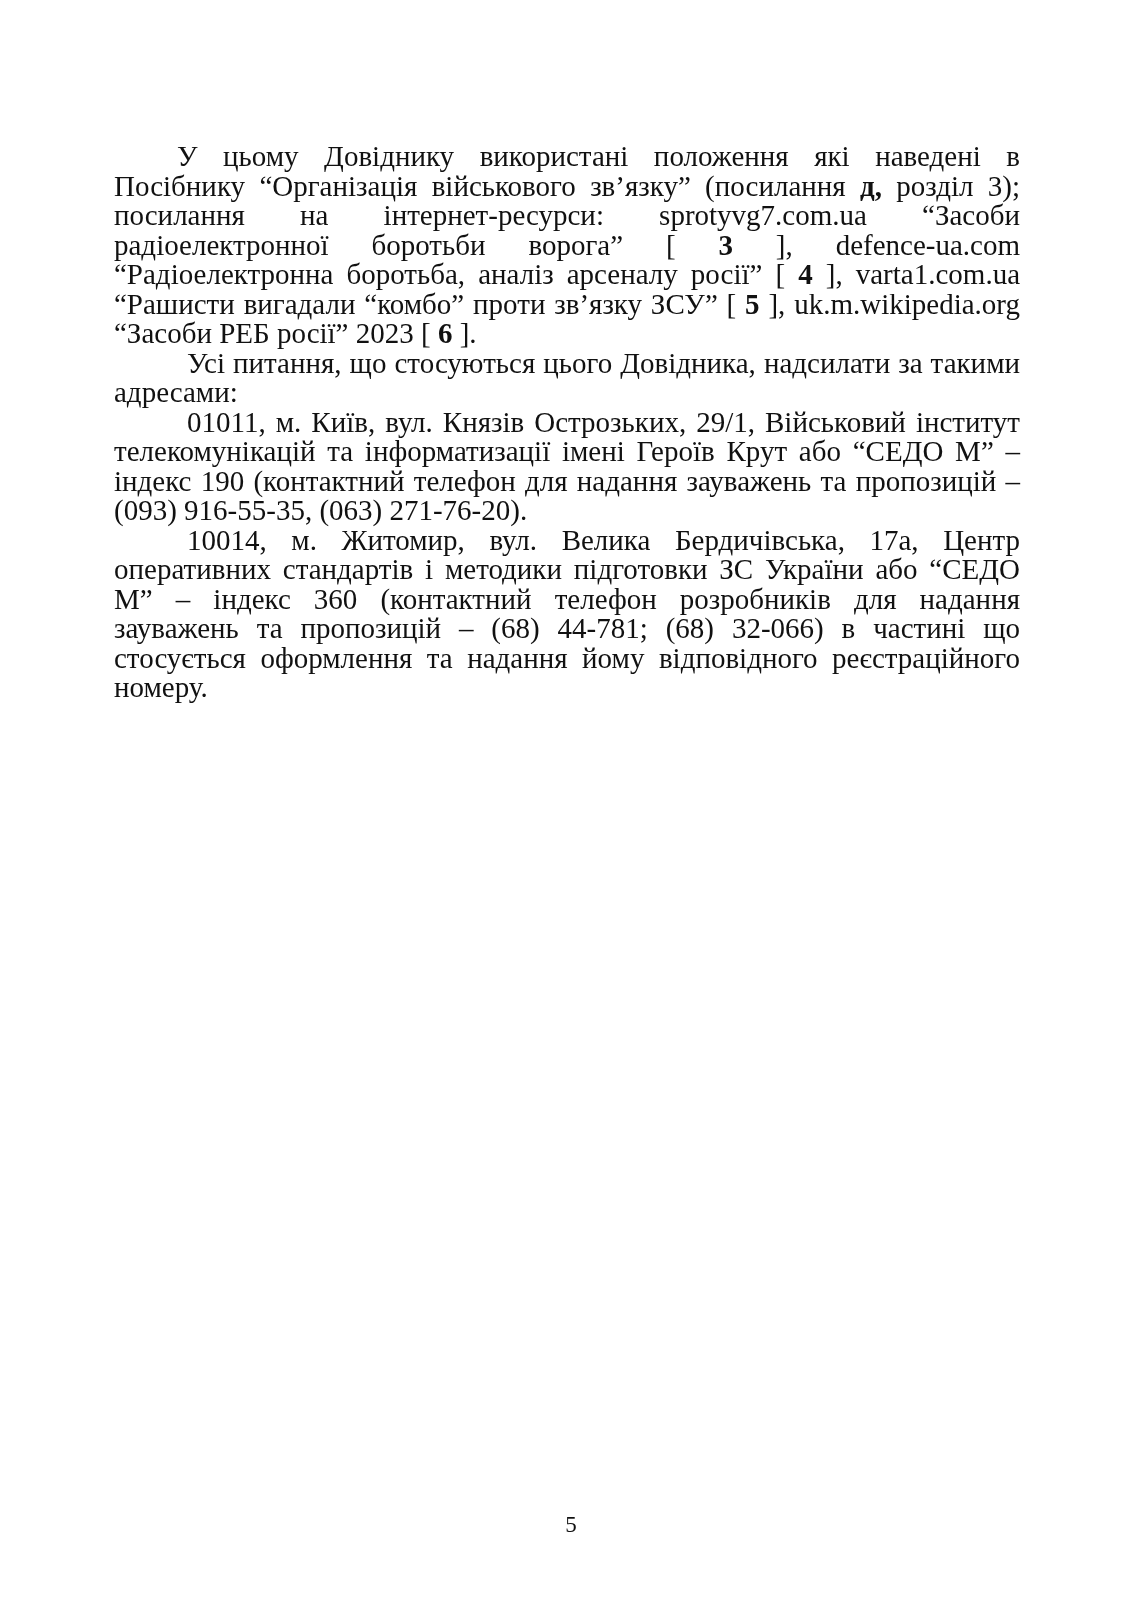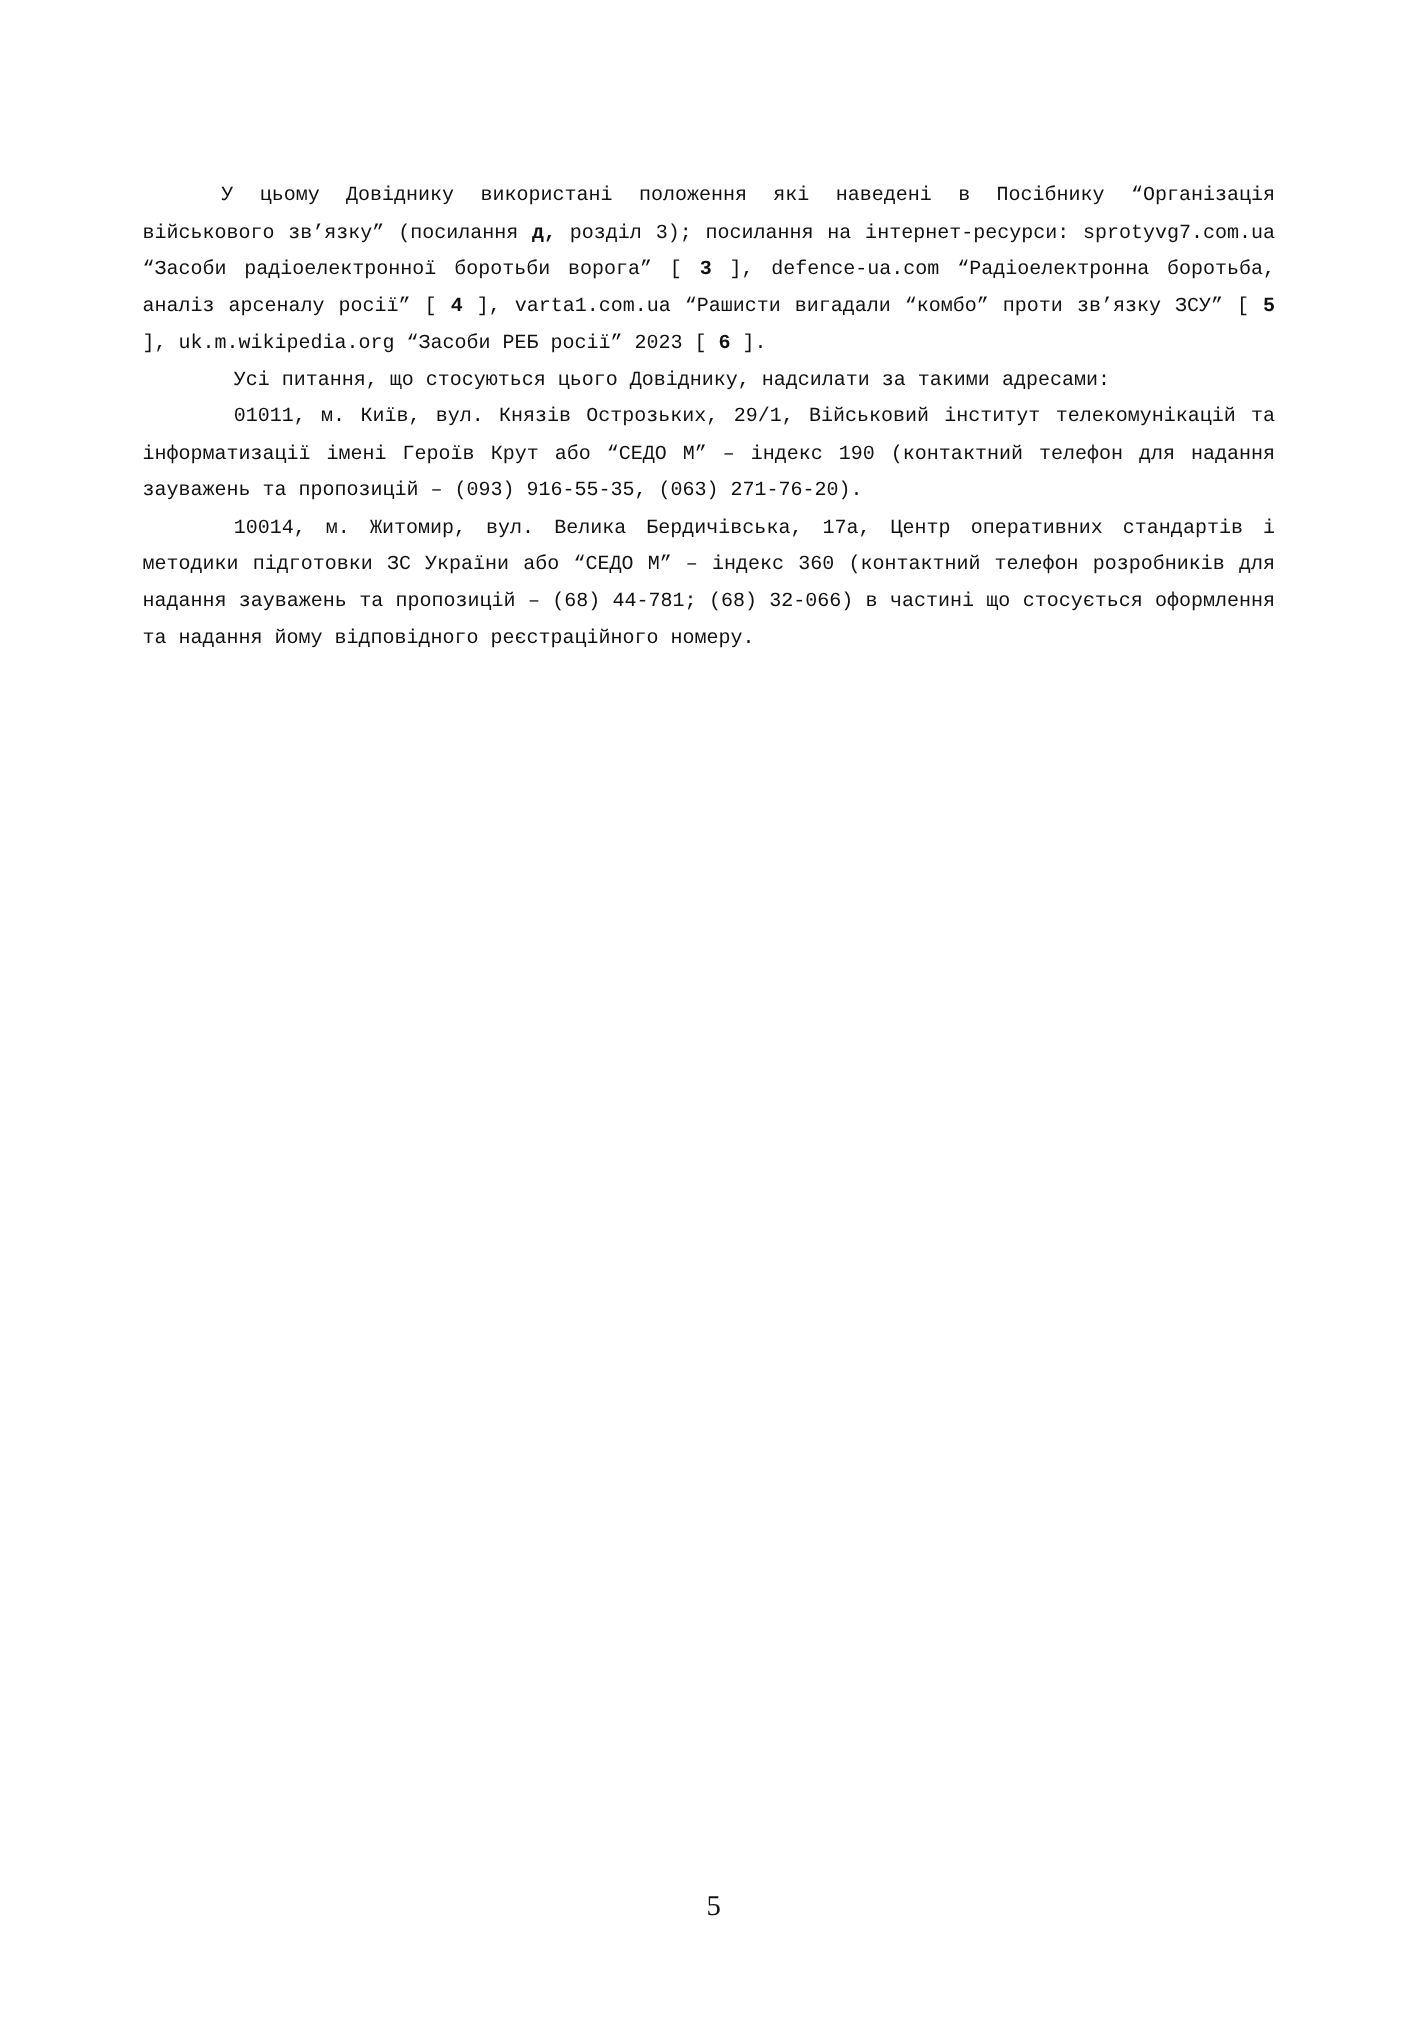--- a/index.html
+++ b/index.html
@@ -1,33 +1,33 @@
 <!DOCTYPE html>
 <html><head>
 <meta charset="utf-8">
 <style>
   html, body { margin: 0; padding: 0; background: #ffffff; }
   body { width: 1142px; height: 1615px; position: relative; overflow: hidden; }
   .page {
     position: absolute; left: 114px; top: 142px; width: 906px;
-    font-family: Liberation Mono, monospace; font-size: 16px; line-height: 29.5px;
+    font-family: Liberation Serif, serif; font-size: 29px; line-height: 29.5px;
     color: #111; text-align: justify; font-stretch: condensed;
   }
   .page p { margin: 0; }
   .indent { text-indent: 63px; }
   .indent2 { text-indent: 73px; }
   .b { font-weight: bold; }
   .pagenum {
     position: absolute; left: 0; width: 1142px; top: 1512px; text-align: center;
     font-family: "Liberation Serif", serif; font-size: 23px; color: #111;
   }
 </style>
 </head>
 <body>
 
 <div class="page">
   <p class="indent"><span>У цьому Довіднику використані положення які наведені в Посібнику “Організація військового зв’язку” (посилання </span><span class="b">д,</span><span> розділ 3); посилання на інтернет-ресурси: sprotyvg7.com.ua “Засоби радіоелектронної боротьби ворога” [ </span><span class="b">3</span><span> ], defence-ua.com “Радіоелектронна боротьба, аналіз арсеналу росії” [ </span><span class="b">4</span><span> ], varta1.com.ua “Рашисти вигадали “комбо” проти зв’язку ЗСУ” [ </span><span class="b">5</span><span> ], uk.m.wikipedia.org “Засоби РЕБ росії” 2023 [ </span><span class="b">6</span><span> ].</span></p>
-  <p class="indent2">Усі питання, що стосуються цього Довіднику, надсилати за такими адресами:</p>
+  <p class="indent2">Усі питання, що стосуються цього Довідника, надсилати за такими адресами:</p>
   <p class="indent2">01011, м. Київ, вул. Князів Острозьких, 29/1, Військовий інститут телекомунікацій та інформатизації імені Героїв Крут або “СЕДО М” – індекс 190 (контактний телефон для надання зауважень та пропозицій – (093) 916-55-35, (063) 271-76-20).</p>
   <p class="indent2">10014, м. Житомир, вул. Велика Бердичівська, 17а, Центр оперативних стандартів і методики підготовки ЗС України або “СЕДО М” – індекс 360 (контактний телефон розробників для надання зауважень та пропозицій – (68) 44-781; (68) 32-066) в частині що стосується оформлення та надання йому відповідного реєстраційного номеру.</p>
 </div>
 
 <div class="pagenum">5</div>
 
 </body></html>

